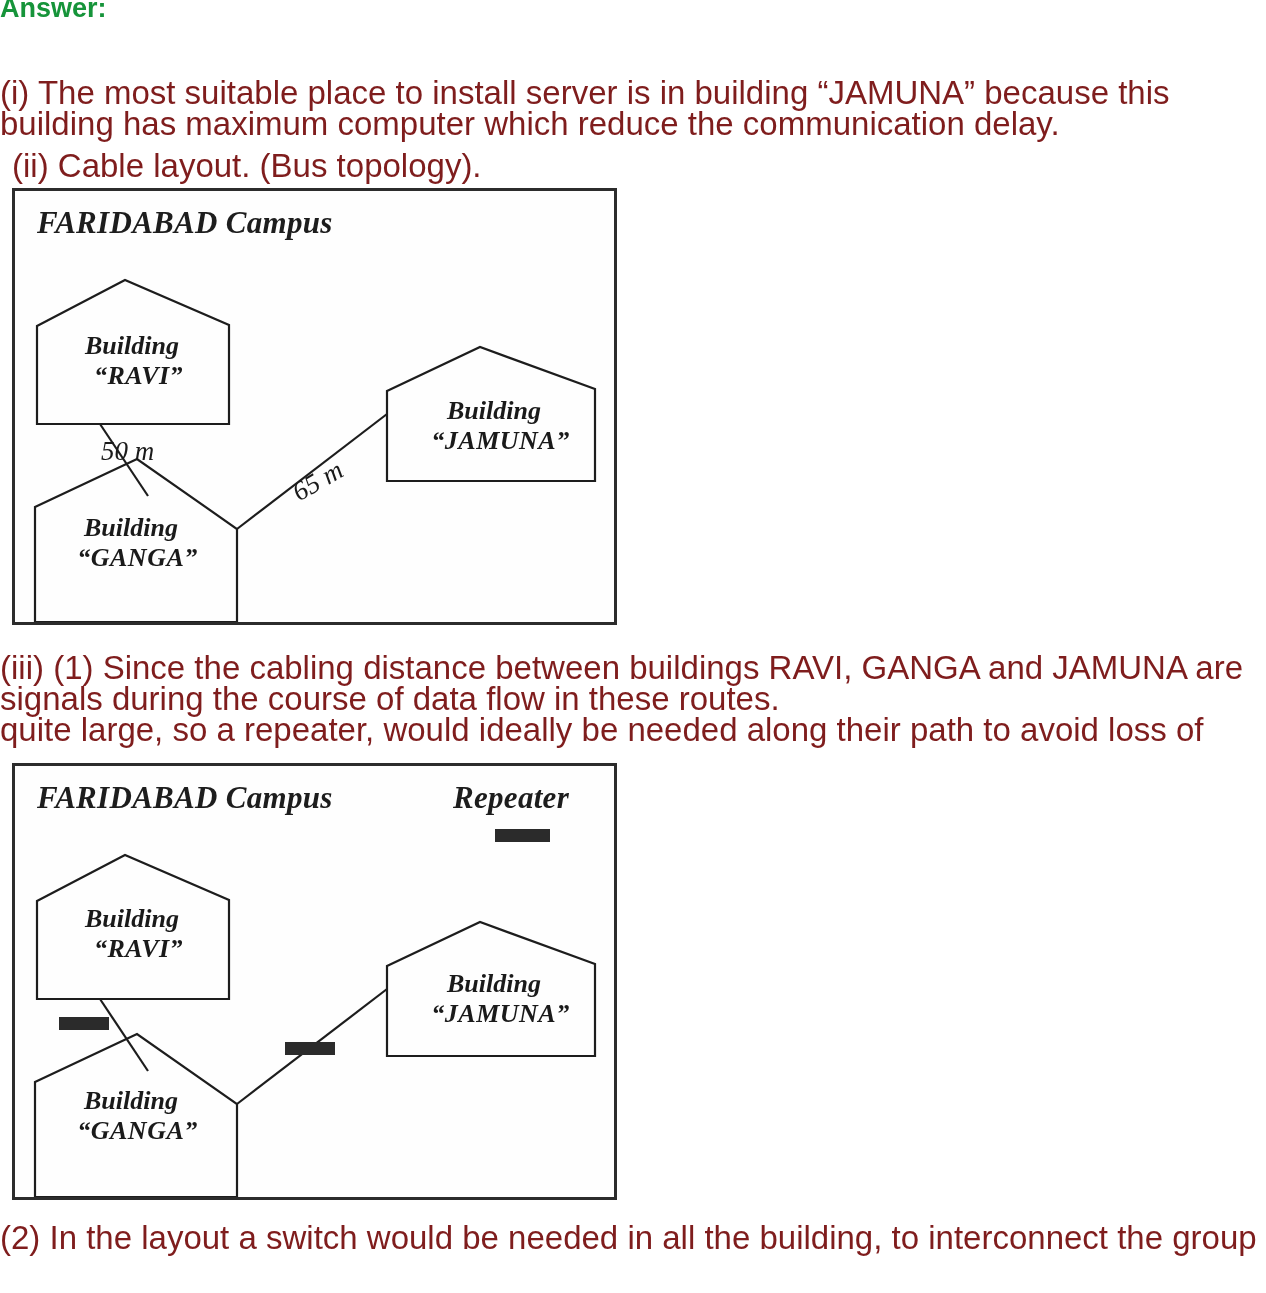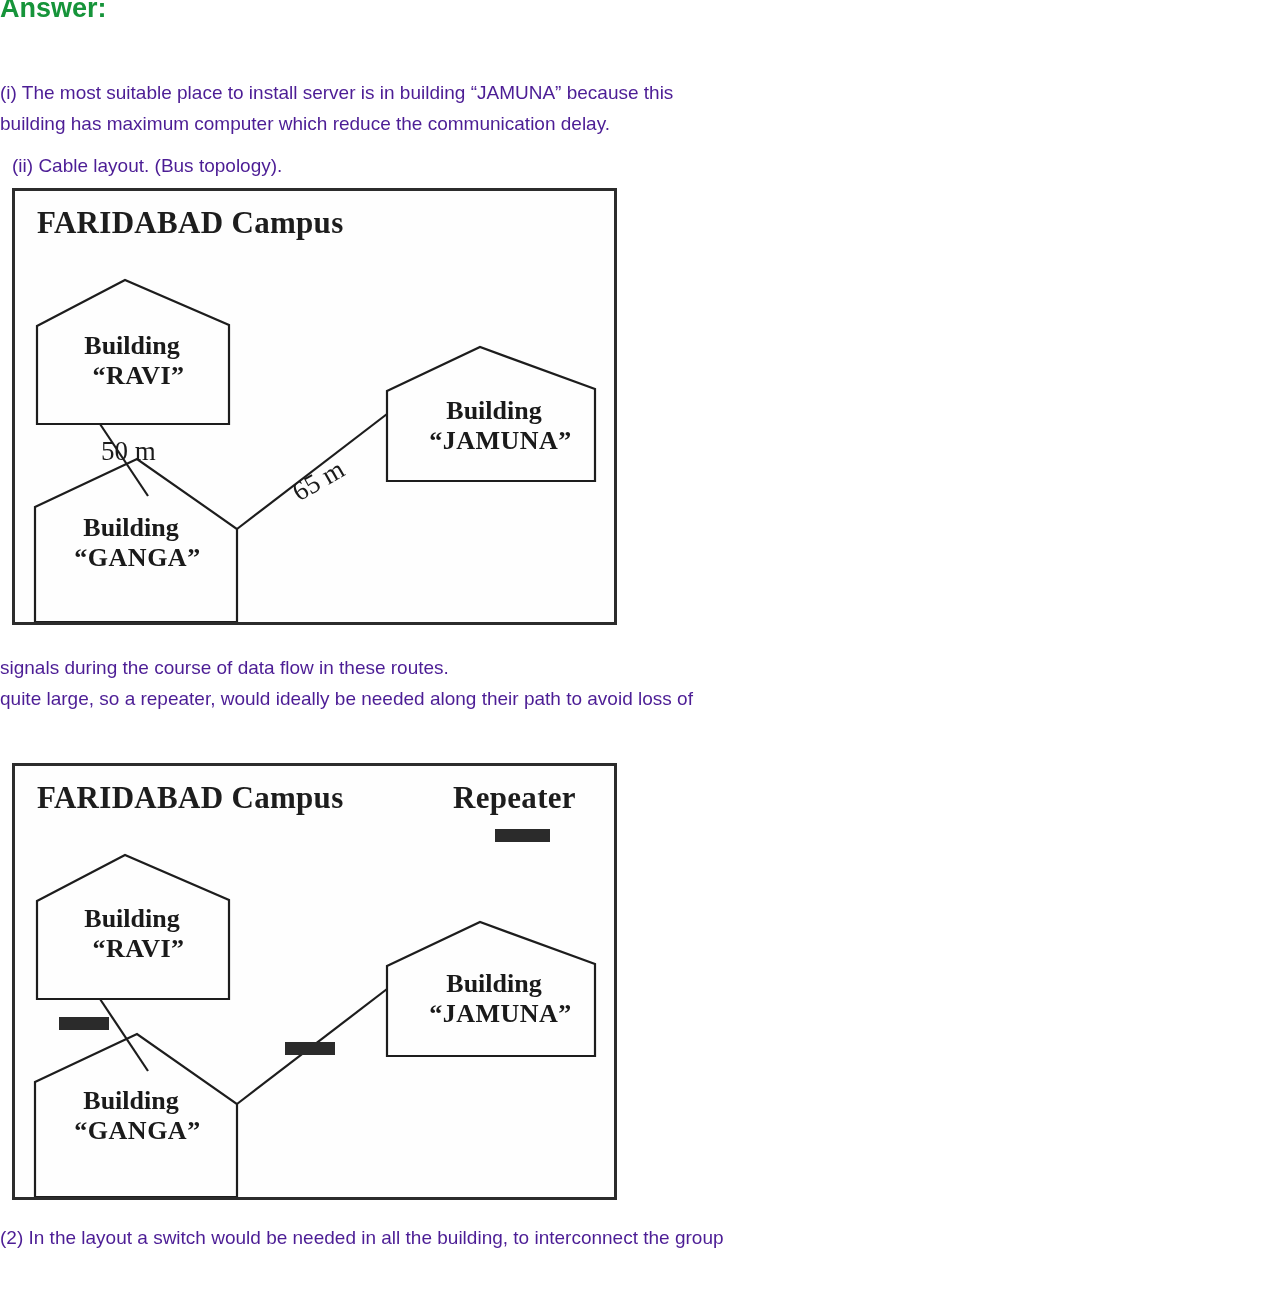--- a/index.html
+++ b/index.html
@@ -25,38 +25,39 @@
     font-weight: bold;
     color: #16943a;
     letter-spacing: 0px;
     white-space: nowrap;
   }
 
   
   .para {
     position: absolute;
     font-family: "Liberation Sans", sans-serif;
-    font-size: 19px;
+    font-size: 33px;
     line-height: 31px;
-    color: #4c1d95;
+    color: #7f1d1d;
     white-space: nowrap;
   }
   .para .ln { display: block; }
 
   #para-i    { left: 0px;  top: 77px;  }
   #para-ii   { left: 12px;  top: 150px; }
   #para-iii  { left: 0px;  top: 652px; }
   #para-2    { left: 0px;  top: 1222px;}
 
   
   .diagram-frame {
     position: absolute;
     border: 3px solid #2c2c2c;
     background: #fefefe;
     box-sizing: border-box;
+    font-style: italic;
   }
   #diagram-1 { left: 12px; top: 188px; width: 605px; height: 437px; }
   #diagram-2 { left: 12px; top: 763px; width: 605px; height: 437px; }
 
   .diagram-svg {
     position: absolute;
     left: 0; top: 0;
     width: 100%;
     height: 100%;
     display: block;
@@ -161,20 +162,21 @@
     <span class="l1">Building</span>
     <span class="l2">“JAMUNA”</span>
   </div>
 
   <div class="dist-label" id="d1-dist-50">50 m</div>
 
   <div class="dist-label" id="d1-dist-65">65 m</div>
 </div>
 
 <div class="para" id="para-iii">
+  <span class="ln">(iii) (1) Since the cabling distance between buildings RAVI, GANGA and JAMUNA are</span>
   <span class="ln">signals during the course of data flow in these routes.</span>
   <span class="ln">quite large, so a repeater, would ideally be needed along their path to avoid loss of</span>
 </div>
 
 <div class="diagram-frame" id="diagram-2">
 
   <svg class="diagram-svg" viewBox="0 0 599 431" preserveAspectRatio="none">
 
     <line x1="85" y1="233" x2="133" y2="305" stroke="#1d1d1d" stroke-width="2.2"></line>
 

